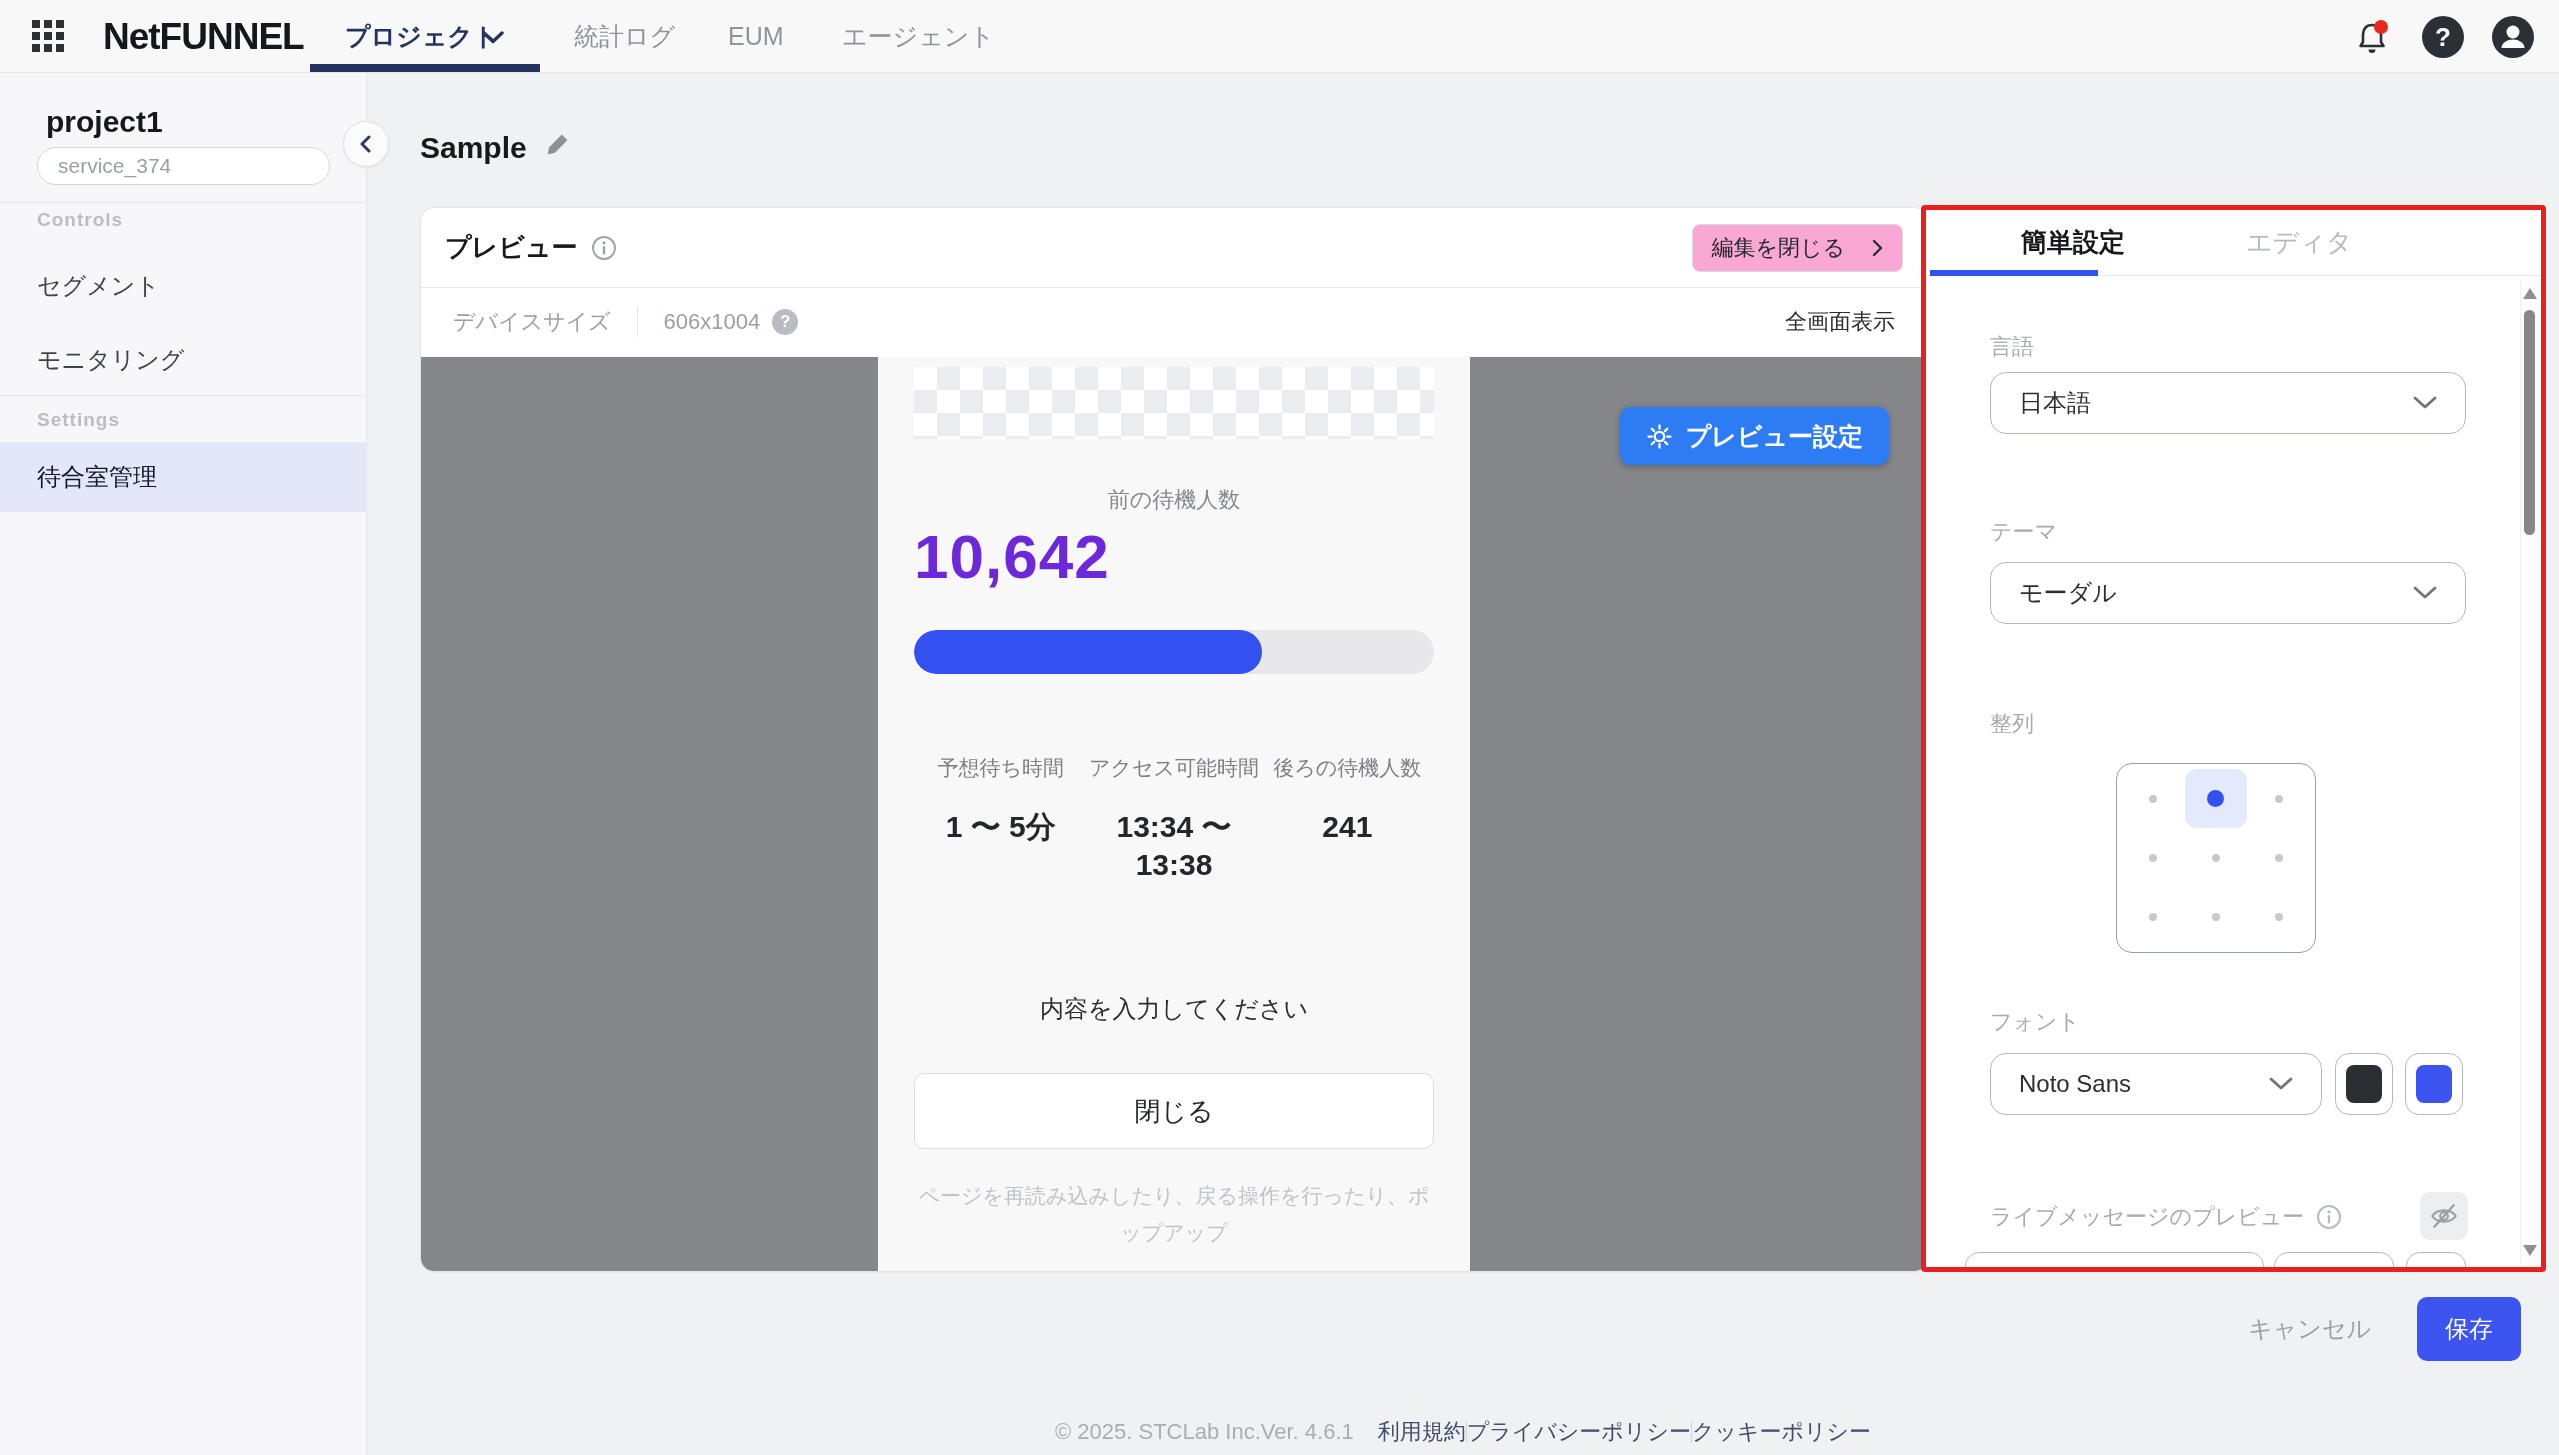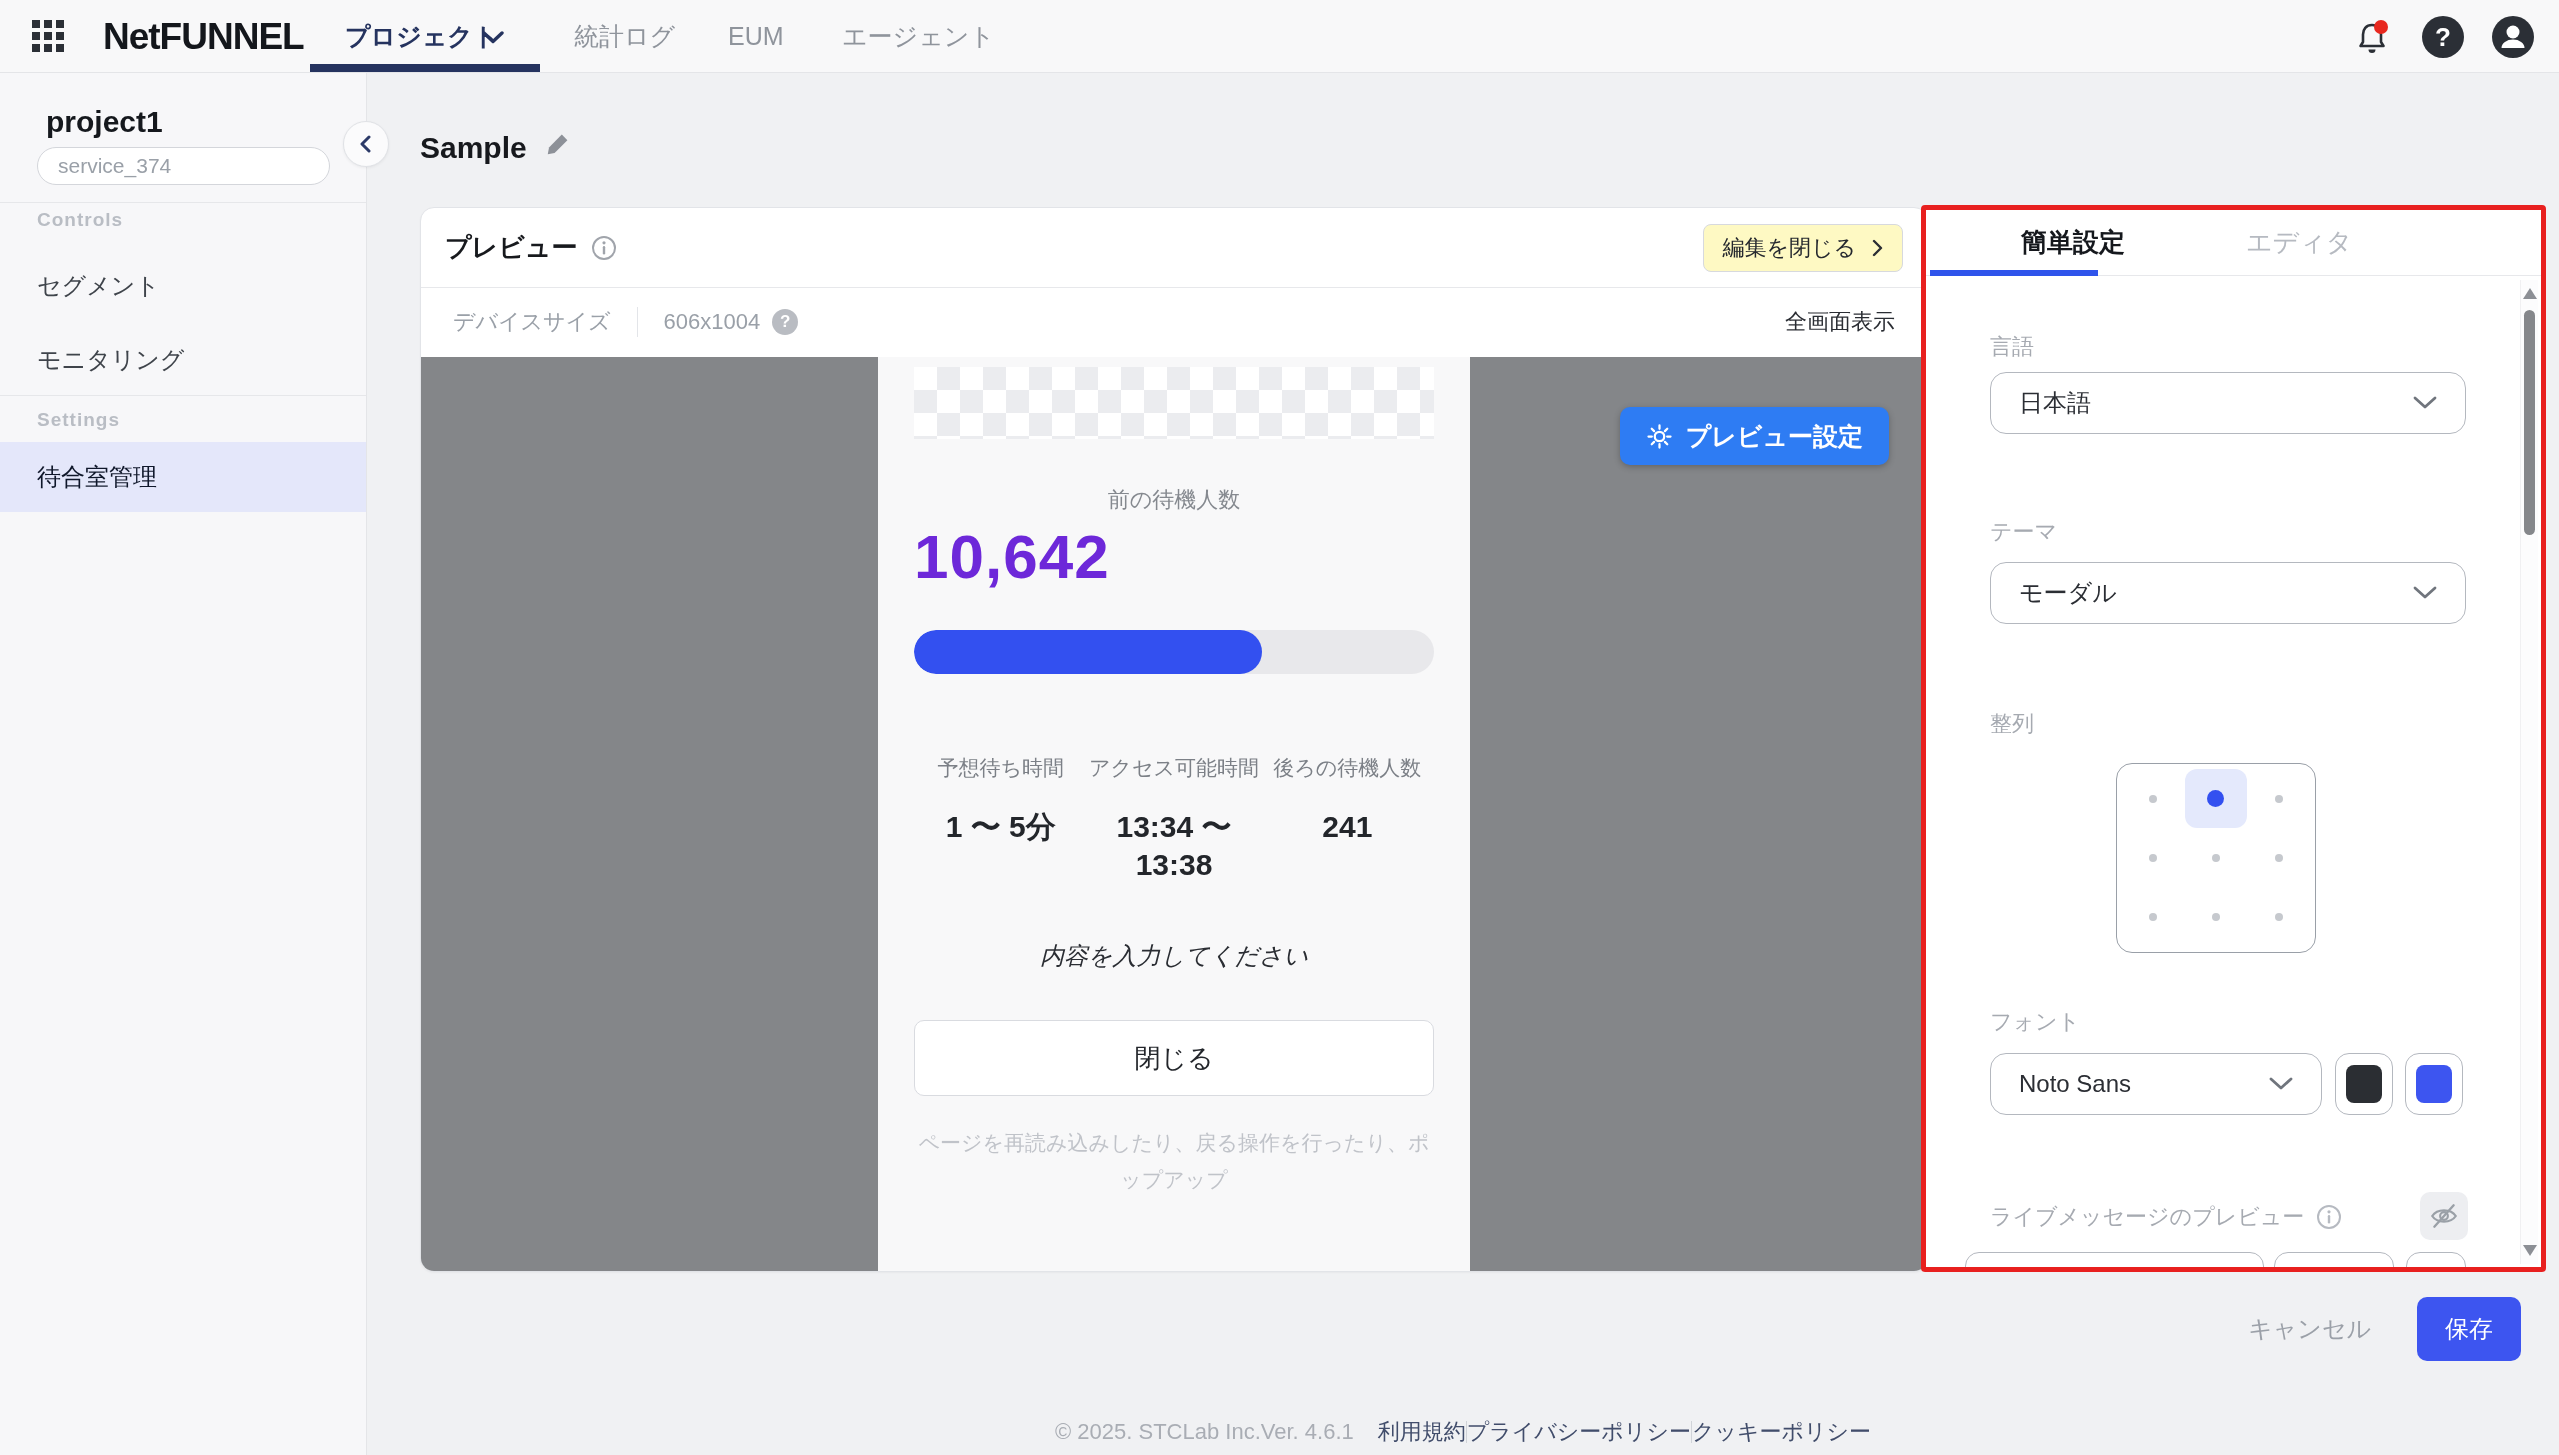--- a/index.html
+++ b/index.html
@@ -47,22 +47,22 @@
   .main { position:absolute; left:367px; top:73px; width:2192px; height:1382px; background:#f0f1f3; }
   .page-title-row { position:absolute; left:53px; top:58px; display:flex; gap:18px; }
   .page-title { font-size:30px; font-weight:700; color:#17191d; }
 
   
   .preview-card { position:absolute; left:53px; top:134px; width:1508px; height:1065px;
     background:#fff; border:1px solid #e2e4e8; border-radius:14px; overflow:hidden;
     box-shadow:0 1px 2px rgba(0,0,0,.04); }
   .pc-header { height:80px; display:flex; align-items:center; padding:0 24px; border-bottom:1px solid #e7e8eb; }
   .pc-title { font-size:26px; font-weight:700; color:#17191d; margin-right:14px; }
-  .edit-close-btn { margin-left:auto; display:flex; align-items:center; gap:15px; height:48px; padding:0 18px;
-    background:#fef9c3; border:1px solid #d7d9de; border-radius:8px; font-size:22px; color:#25282e; cursor:pointer; font-family:inherit; }
+  .edit-close-btn { margin-left:auto; display:flex; align-items:center; gap:26px; height:48px; padding:0 18px;
+    background:#f9a8d4; border:1px solid #d7d9de; border-radius:8px; font-size:22px; color:#25282e; cursor:pointer; font-family:inherit; }
   .pc-subheader { height:68px; display:flex; align-items:center; padding:0 32px; }
   .muted { color:#9aa0a8; }
   .v-sep { width:1px; height:30px; background:#e3e5e9; margin:0 26px; }
   .q-badge { width:26px; height:26px; border-radius:50%; background:#b9bcc2; color:#fff;
     font-size:17px; font-weight:700; display:flex; align-items:center; justify-content:center; margin-left:12px; cursor:pointer; }
   .fullscreen-link { margin-left:auto; font-size:22px; color:#2a2d33; cursor:pointer; }
   .pc-subheader .lbl { font-size:22px; }
 
   
   .pc-viewport { position:absolute; left:0; top:149px; right:0; bottom:0; background:#848689; overflow:hidden; }
@@ -73,21 +73,21 @@
     background-size:46px 46px; }
   .wr-title { margin-top:14px; text-align:center; font-size:30px; font-weight:700; color:#23262b; }
   .wr-wait-label { margin-top:46px; text-align:center; font-size:22px; color:#85898f; }
   .wr-wait-value { margin-top:6px; text-align:left; font-size:62px; font-weight:800; color:#6d28d9; letter-spacing:1px; }
   .wr-progress { margin-top:38px; height:44px; border-radius:22px; background:#e8e8eb; overflow:hidden; }
   .wr-progress-fill { height:100%; background:#3350f0; border-radius:22px; }
   .wr-stats { margin-top:80px; display:flex; }
   .wr-stat { flex:1; text-align:center; }
   .wr-stat-label { font-size:21px; color:#7c8087; }
   .wr-stat-value { margin-top:26px; font-size:30px; font-weight:700; color:#23262b; line-height:38px; }
-  .wr-body-text { margin-top:56px; text-align:center; font-size:24px; color:#2a2d33;font-style:italic; }
+  .wr-body-text { margin-top:109px; text-align:center; font-size:24px; color:#2a2d33; }
   .wr-close-btn { margin-top:48px; width:100%; height:76px; background:#fff; border:1px solid #d9dbe0;
     border-radius:10px; font-size:26px; color:#23262b; cursor:pointer; font-family:inherit; }
   .wr-notice { margin-top:28px; text-align:center; font-size:21px; line-height:37px; color:#c0c3c9; }
   .preview-settings-btn { position:absolute; top:50px; right:38px; height:58px; padding:0 26px;
     display:flex; align-items:center; gap:13px; background:#2e7cf3; border:none; border-radius:10px;
     color:#fff; font-size:25px; font-weight:600; cursor:pointer; font-family:inherit;
     box-shadow:0 2px 6px rgba(0,0,0,.25); }
 
   
   .side-panel { position:absolute; left:1554px; top:132px; width:625px; height:1067px;

